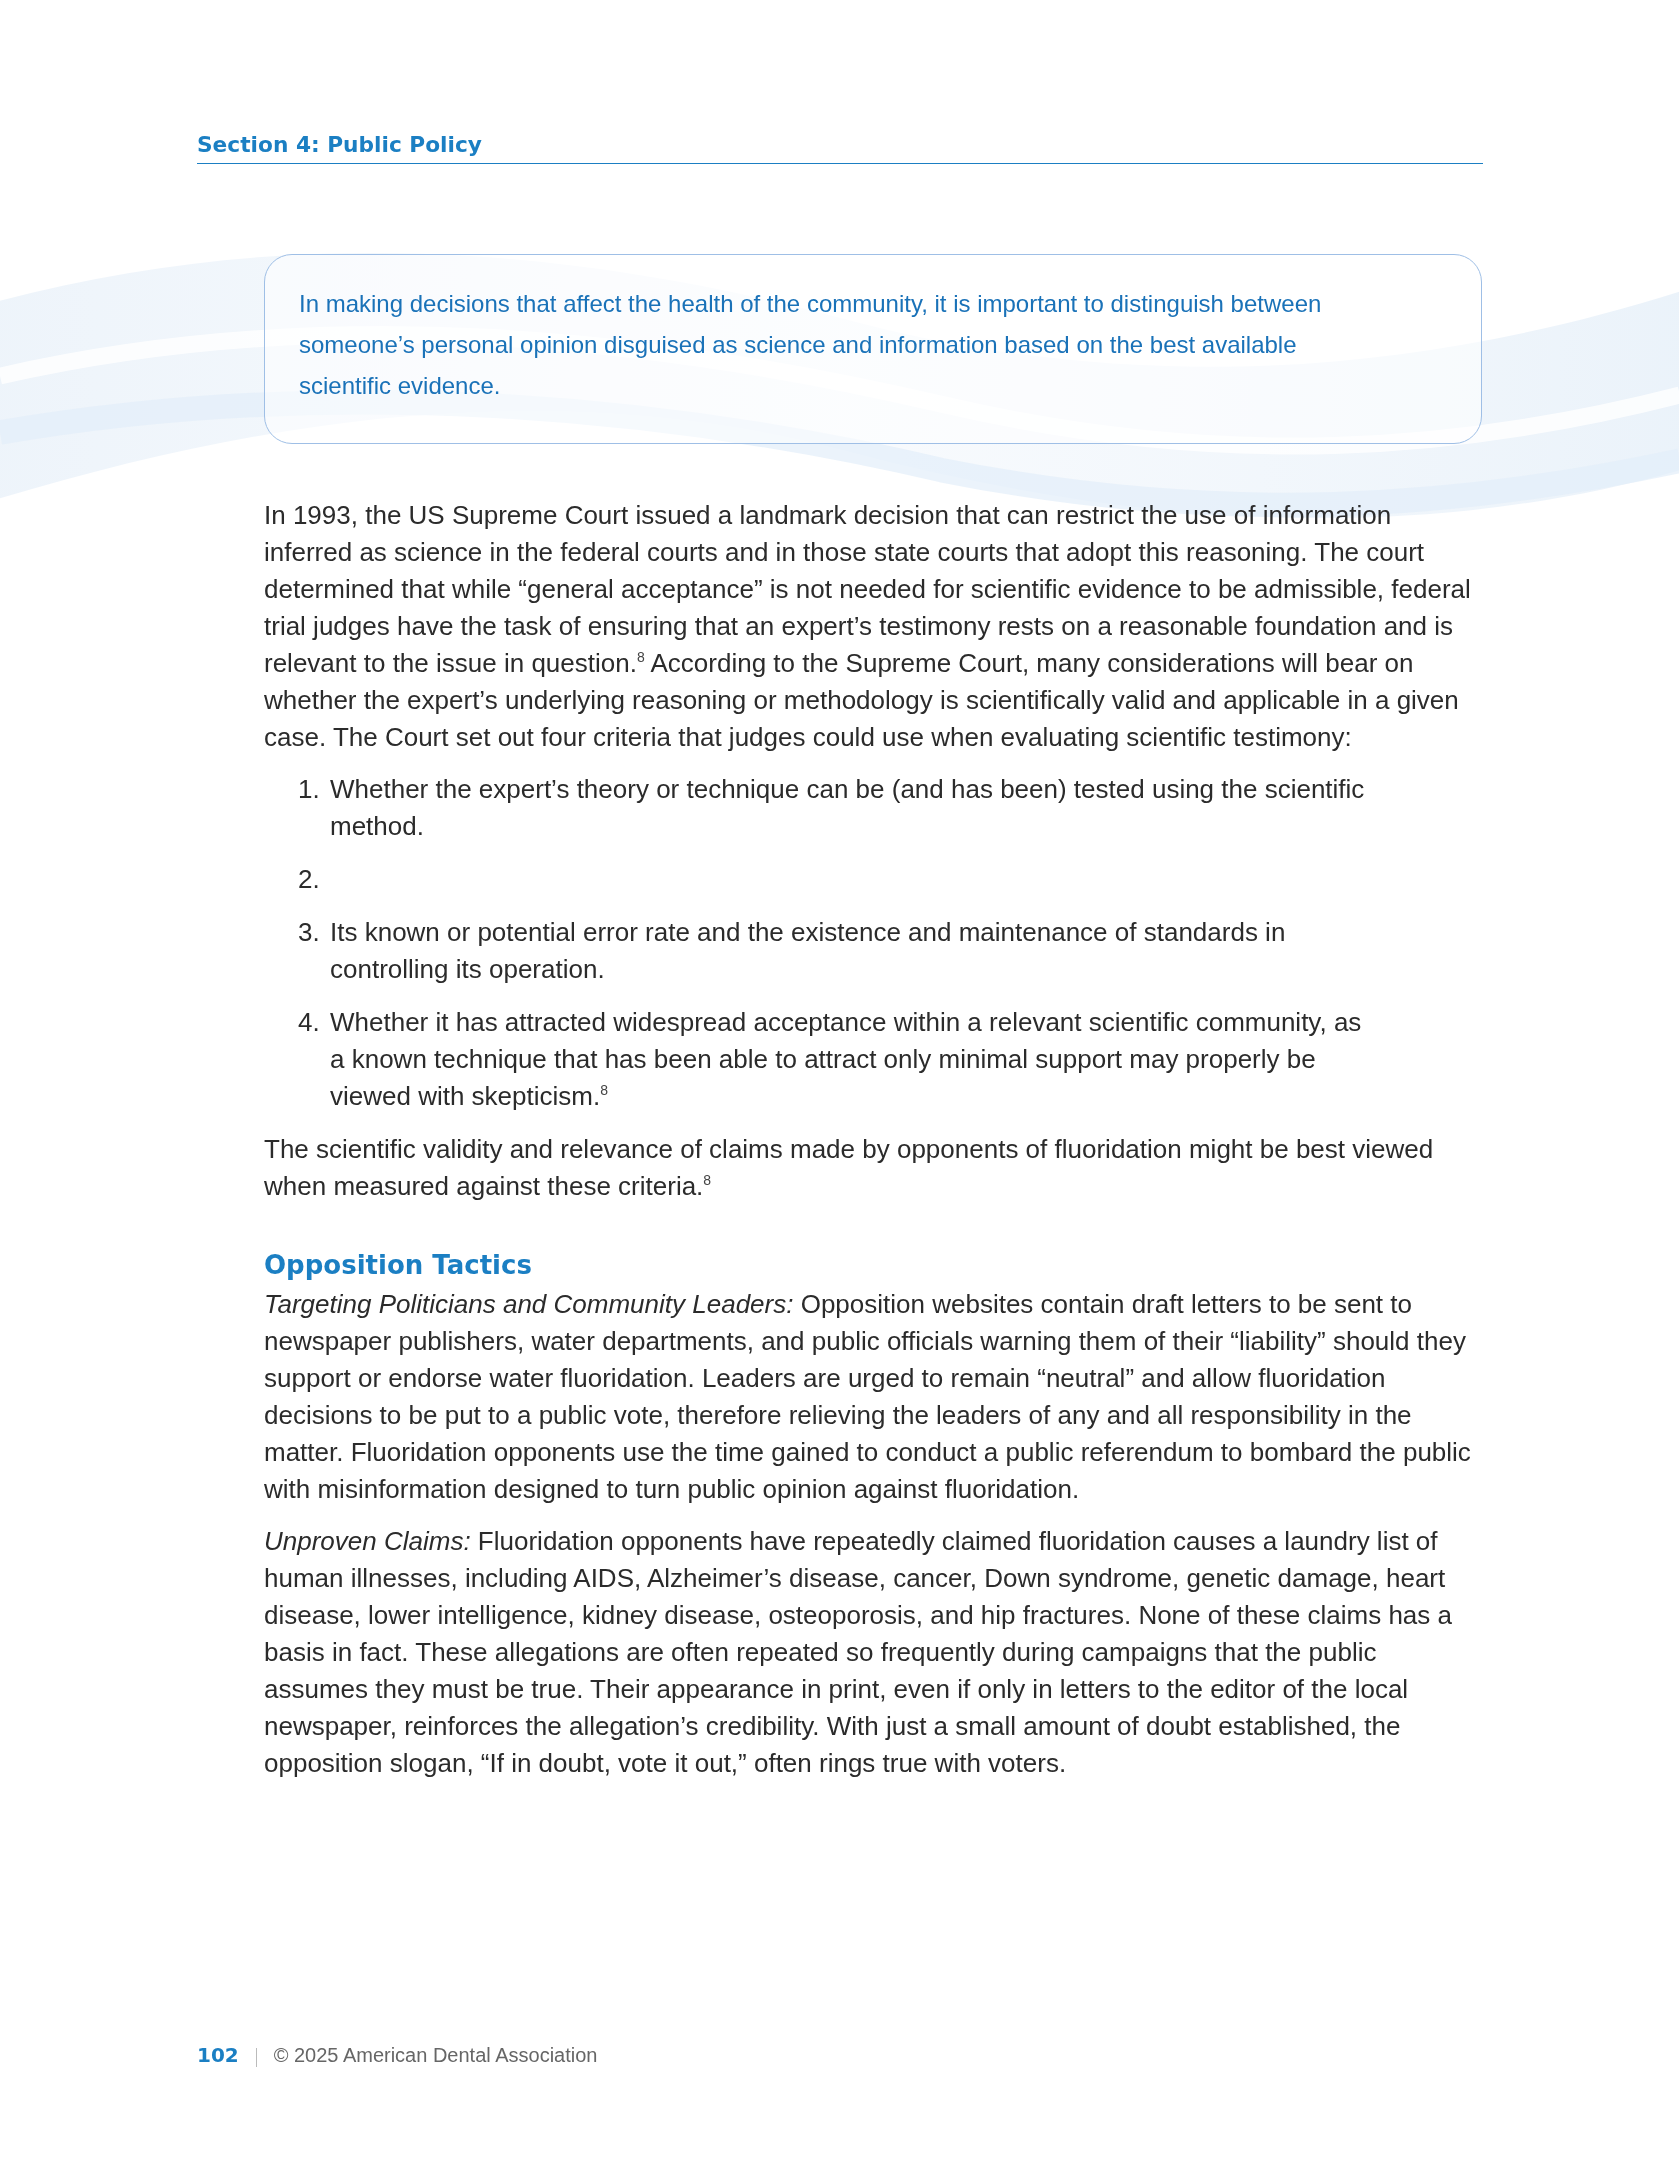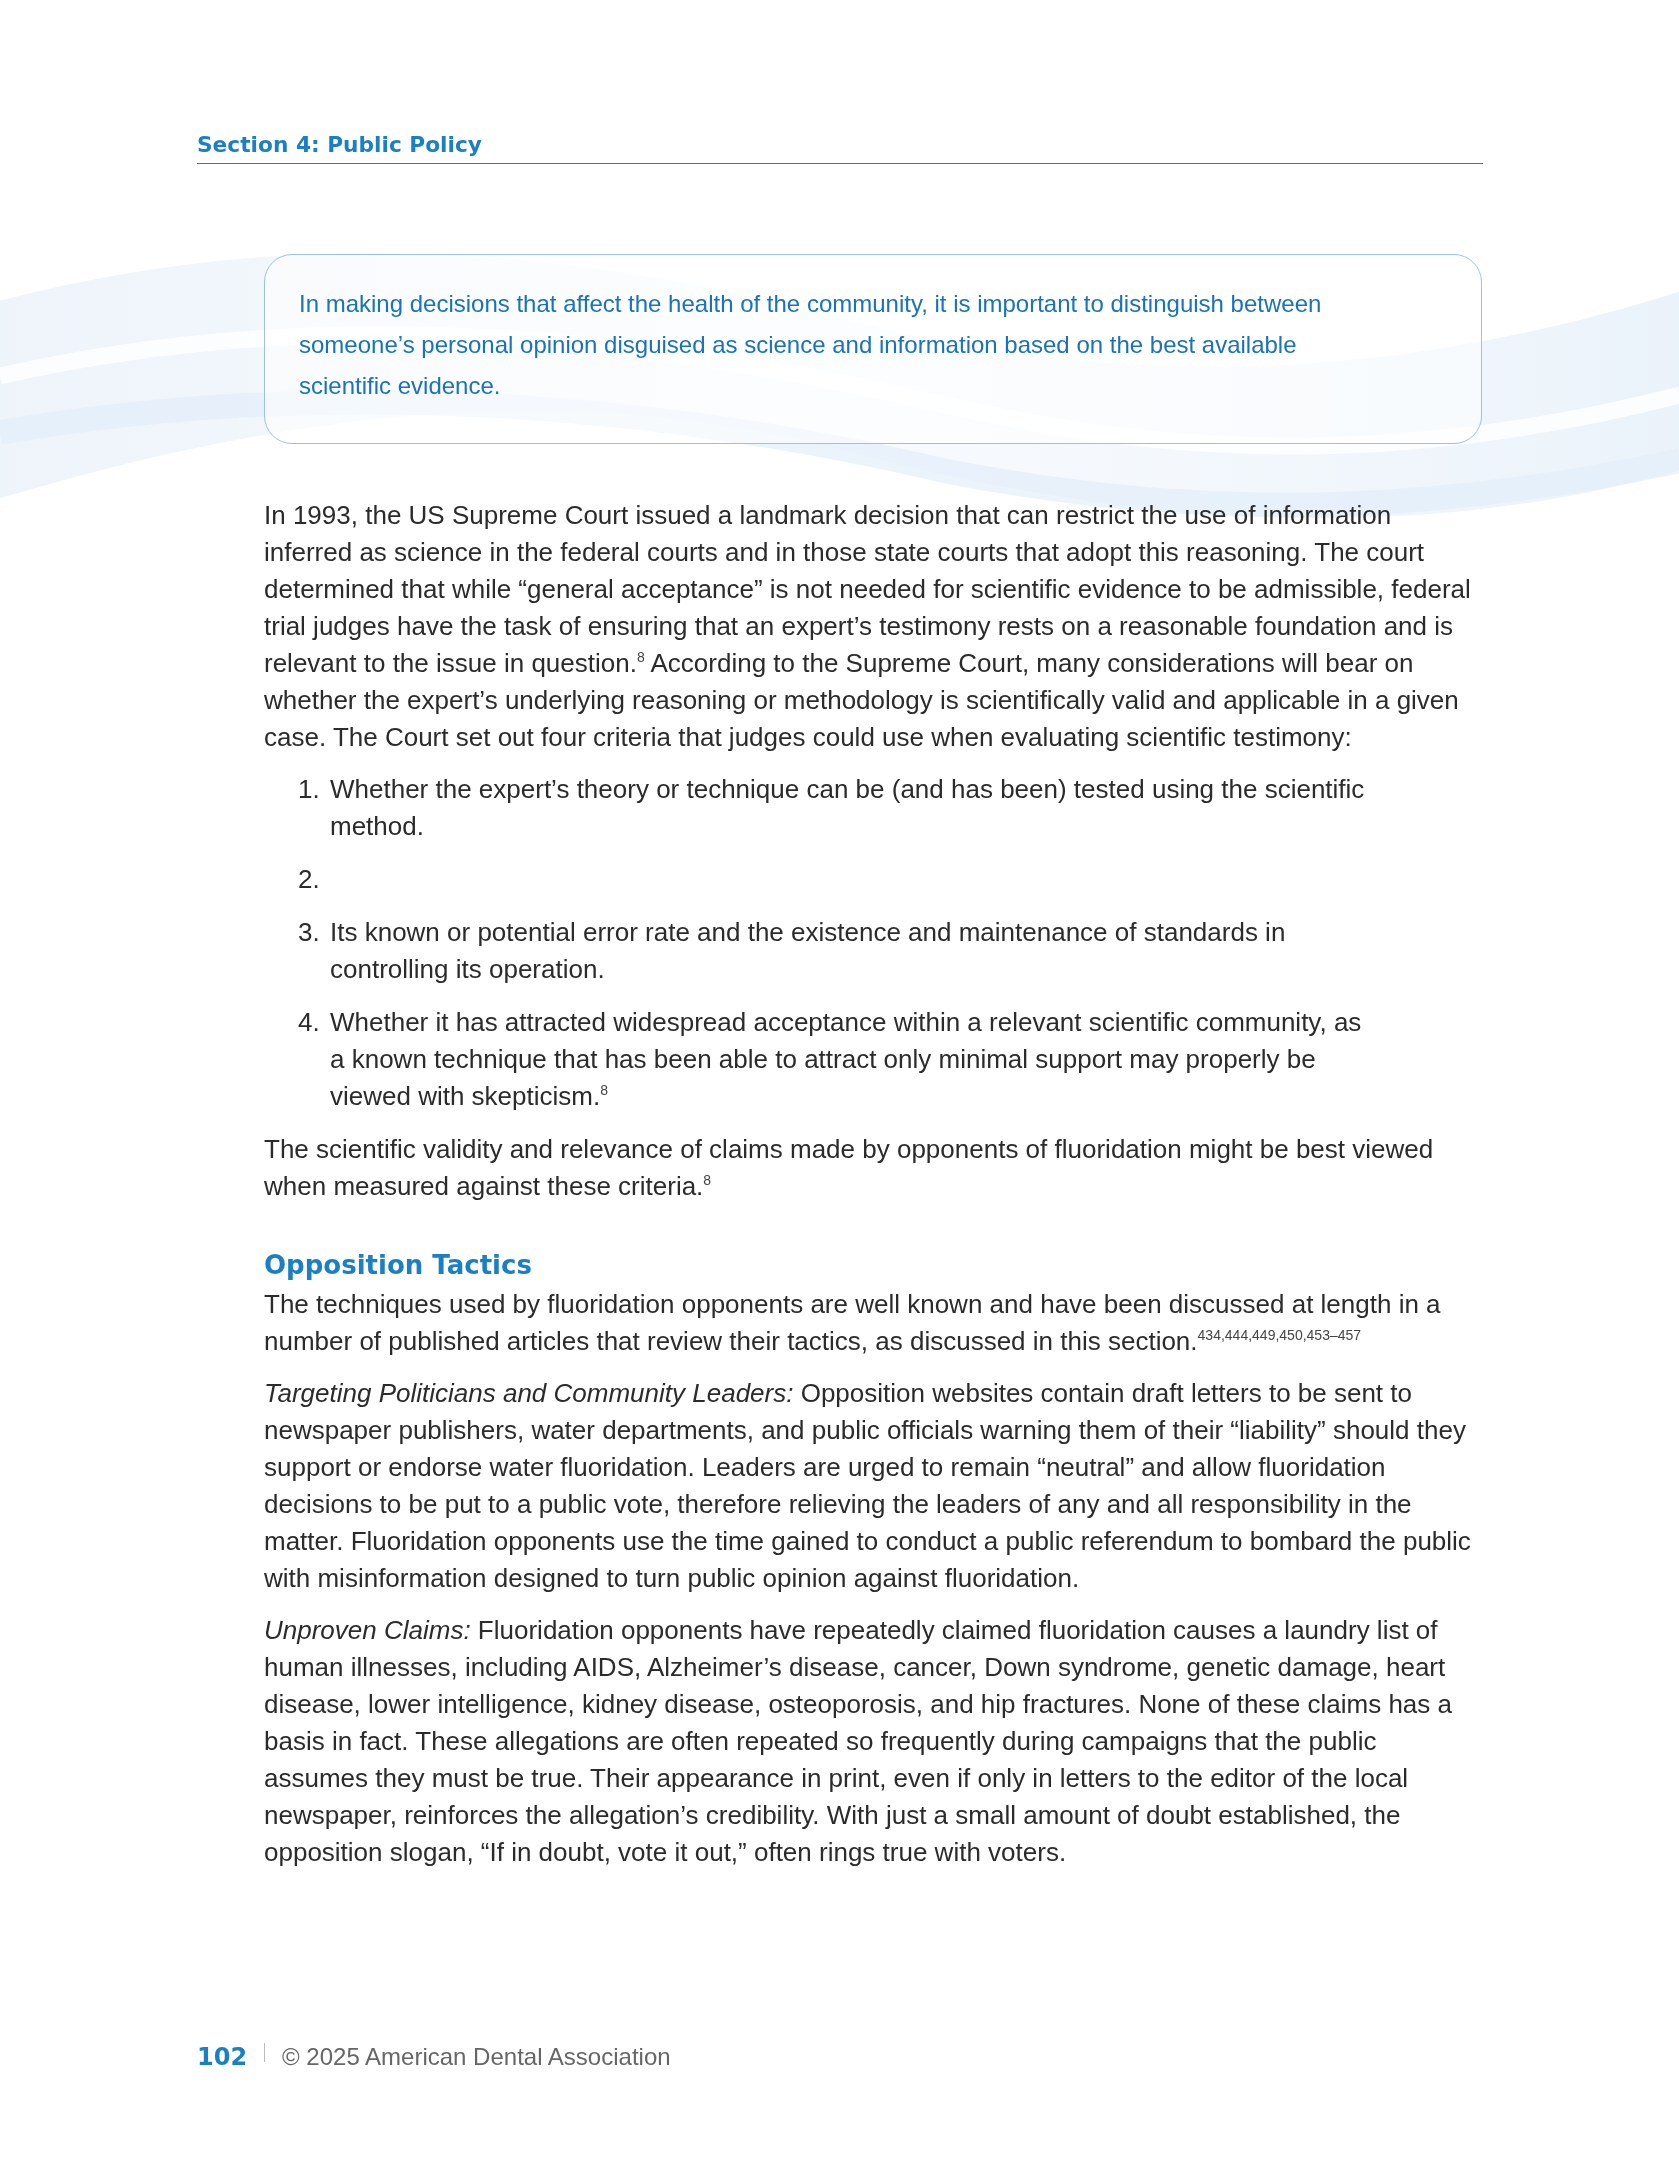--- a/index.html
+++ b/index.html
@@ -14,21 +14,21 @@
   .callout-text { position:absolute; left:34px; top:28px; width:1083px; font-size:24px; line-height:41px; color:#1a72b8; }
   .body { position:absolute; left:264px; top:497px; width:1224px; font-size:26px; line-height:37px; color:#2b2b2b; }
   .body p { margin:0 12px 15px 0; }
   .body sup { font-size:14px; line-height:0; vertical-align:super; color:#444; }
   ol.criteria { margin:0 0 15px 0; padding:0; list-style:none; }
   ol.criteria li { display:flex; margin:0 0 16px 0; padding-left:34px; }
   ol.criteria .num { width:32px; flex:none; }
   ol.criteria .txt { width:1036px; }
   h3.subhead { margin:43px 0 3.8px 0; font-family:"DejaVu Sans", sans-serif; font-weight:bold; font-size:26px; color:#1b7fc3; line-height:34px; }
   .lead { font-weight:normal; font-style:italic; }
-  .footer { position:absolute; left:197px; top:2043px; font-size:24px; color:#666; display:flex; align-items:flex-start; }
+  .footer { position:absolute; left:197px; top:2043px; font-size:20px; color:#666; display:flex; align-items:flex-end; }
   .footer .pg { font-family:"DejaVu Sans", sans-serif; font-weight:bold; color:#1b7fc3; }
   .footer .sep { width:0.9px; height:19px; background:#bbb; margin:0 17px; }
 </style>
 </head>
 <body>
 
 <svg class="bg-wave" viewBox="0 0 1784 420" preserveAspectRatio="none">
   <defs>
     <linearGradient id="wg" x1="0" y1="0" x2="1" y2="0">
       <stop offset="0" stop-color="#dce9f6" stop-opacity="0.9"></stop>
@@ -67,21 +67,20 @@
       </li>
     <li>
         <span class="num">4.</span>
         <span class="txt"><span>Whether it has attracted widespread acceptance within a relevant scientific community, as a known technique that has been able to attract only minimal support may properly be viewed with skepticism.</span><sup>8</sup></span>
       </li>
   </ol>
 
   <p><span>The scientific validity and relevance of claims made by opponents of fluoridation might be best viewed when measured against these criteria.</span><sup>8</sup></p>
 
   <h3 class="subhead">Opposition Tactics</h3>
-  <p><span>The techniques used by fluoridation opponents are well known and have been discussed at length in a number of published articles that review their tactics, as discussed in this section.</span><sup>434,444,449,450,453–457</sup></p>
 
   <p><span class="lead">Targeting Politicians and Community Leaders:</span><span> Opposition websites contain draft letters to be sent to newspaper publishers, water departments, and public officials warning them of their “liability” should they support or endorse water fluoridation. Leaders are urged to remain “neutral” and allow fluoridation decisions to be put to a public vote, therefore relieving the leaders of any and all responsibility in the matter. Fluoridation opponents use the time gained to conduct a public referendum to bombard the public with misinformation designed to turn public opinion against fluoridation.</span></p>
 
   <p><span class="lead">Unproven Claims:</span><span> Fluoridation opponents have repeatedly claimed fluoridation causes a laundry list of human illnesses, including AIDS, Alzheimer’s disease, cancer, Down syndrome, genetic damage, heart disease, lower intelligence, kidney disease, osteoporosis, and hip fractures. None of these claims has a basis in fact. These allegations are often repeated so frequently during campaigns that the public assumes they must be true. Their appearance in print, even if only in letters to the editor of the local newspaper, reinforces the allegation’s credibility. With just a small amount of doubt established, the opposition slogan, “If in doubt, vote it out,” often rings true with voters.</span></p>
 </div>
 
 <div class="footer">
   <span class="pg">102</span>
   <span class="sep"></span>
   <span>© 2025 American Dental Association</span>

